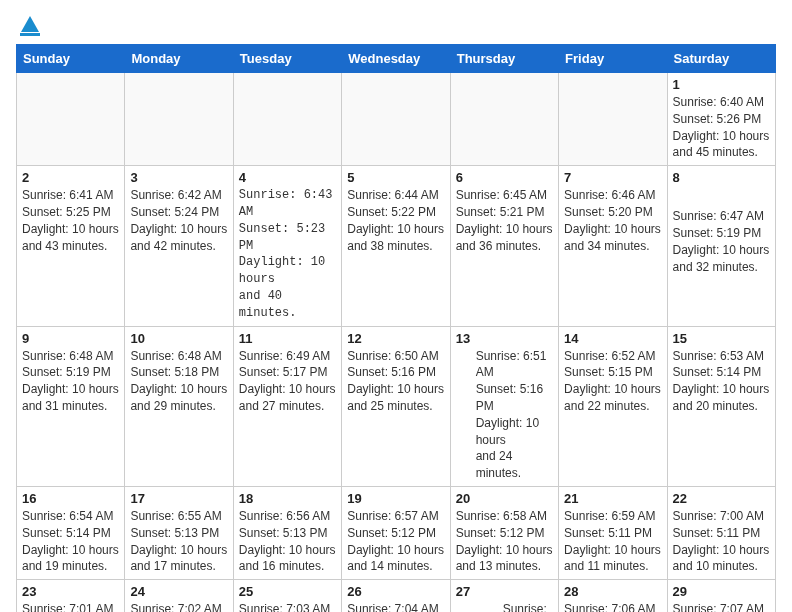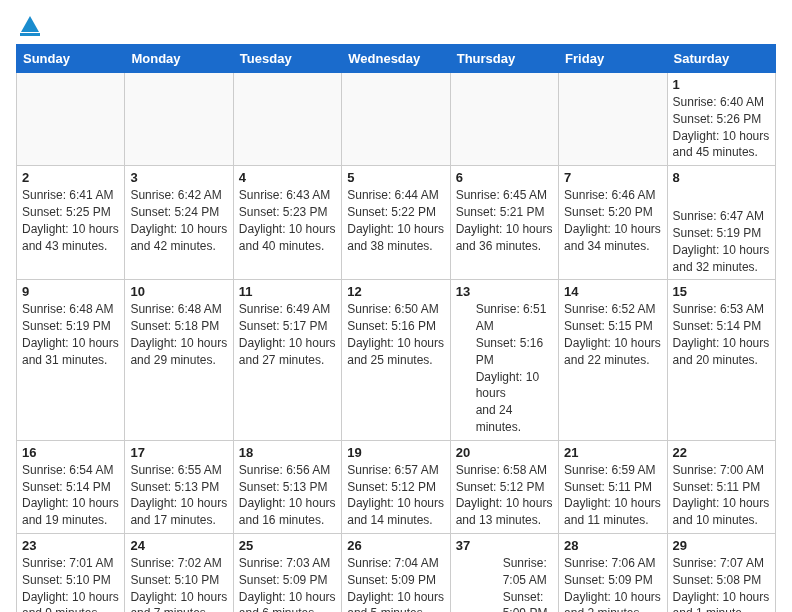--- a/index.html
+++ b/index.html
@@ -135,21 +135,21 @@
         </td>
         <td>
           <span class="day-number">3</span>
           <div class="day-info" style="white-space: pre-line;">Sunrise: 6:42 AM
 Sunset: 5:24 PM
 Daylight: 10 hours
 and 42 minutes.</div>
         </td>
         <td>
           <span class="day-number">4</span>
-          <div class="day-info" style="white-space: pre-line;">Sunrise: 6:43 AM
+          <div class="day-info" style="white-space: pre-line; font-family: Liberation Mono, monospace;">Sunrise: 6:43 AM
 Sunset: 5:23 PM
 Daylight: 10 hours
 and 40 minutes.</div>
         </td>
         <td>
           <span class="day-number">5</span>
           <div class="day-info" style="white-space: pre-line;">Sunrise: 6:44 AM
 Sunset: 5:22 PM
 Daylight: 10 hours
 and 38 minutes.</div>
@@ -301,21 +301,21 @@
 and 6 minutes.</div>
         </td>
         <td>
           <span class="day-number">26</span>
           <div class="day-info" style="white-space: pre-line;">Sunrise: 7:04 AM
 Sunset: 5:09 PM
 Daylight: 10 hours
 and 5 minutes.</div>
         </td>
         <td>
-          <span class="day-number">37</span>
+          <span class="day-number">27</span>
           <div class="day-info" style="white-space: pre-line; margin-left: 47px;">Sunrise: 7:05 AM
 Sunset: 5:09 PM
 Daylight: 10 hours
 and 4 minutes.</div>
         </td>
         <td>
           <span class="day-number">28</span>
           <div class="day-info" style="white-space: pre-line;">Sunrise: 7:06 AM
 Sunset: 5:09 PM
 Daylight: 10 hours

